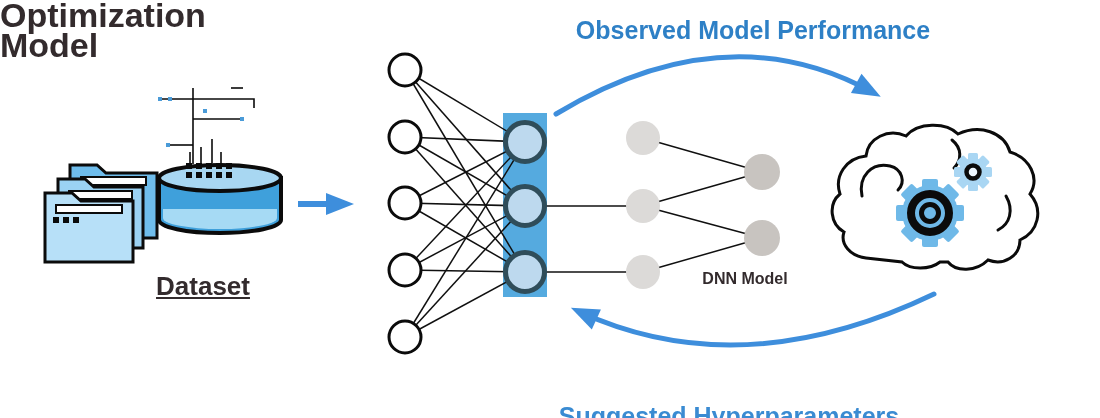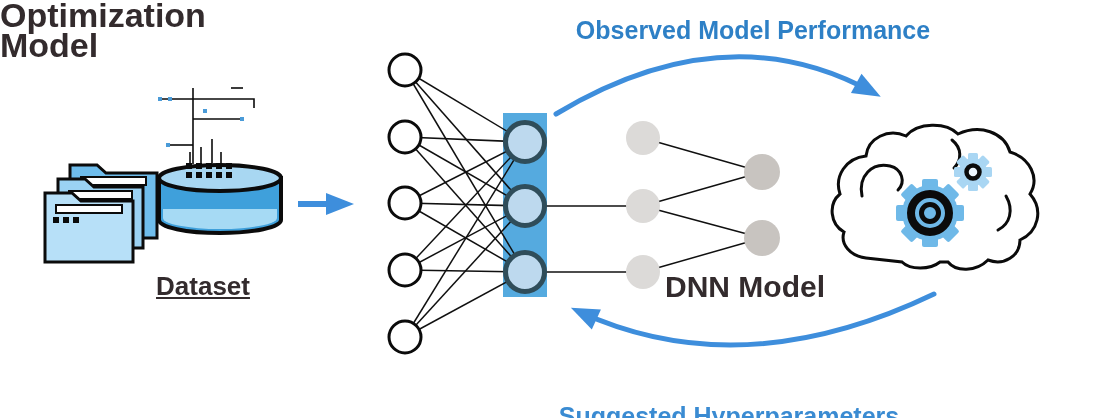--- a/index.html
+++ b/index.html
@@ -3,21 +3,21 @@
 <meta charset="utf-8">
 <style>
   html,body{margin:0;padding:0;background:#ffffff;}
   body{width:1100px;height:418px;position:relative;overflow:hidden;
        font-family:"Liberation Sans",sans-serif;}
   .stage{position:absolute;left:0;top:0;width:1100px;height:418px;}
   .label{position:absolute;font-weight:bold;white-space:nowrap;}
   #lbl-observed{left:735px;top:16px;transform:translateX(-50%);font-size:25px;color:#2E80C6;margin-left:18px;}
   #lbl-suggested{left:729px;top:362px;transform:translateX(-50%);font-size:25px;color:#3A8BD2;margin-top:40px;}
   #lbl-dataset{left:203px;top:271px;transform:translateX(-50%);font-size:26px;color:#332B2D;text-decoration:underline;}
-  #lbl-dnn{left:745px;top:270px;transform:translateX(-50%);font-size:30px;color:#332B2D;}
+  #lbl-dnn{left:745px;top:270px;transform:translateX(-50%);font-size:16px;color:#332B2D;}
   #lbl-opt{left:920px;top:270px;font-size:34px;color:#332B2D;line-height:30px;font-weight:bold;}
 </style>
 </head>
 <body>
 
 <svg class="stage" viewBox="0 0 1100 418" xmlns="http://www.w3.org/2000/svg">
   <defs>
     <marker id="arrowhead" markerUnits="userSpaceOnUse" markerWidth="34" markerHeight="28" refX="20" refY="13" orient="auto">
       <path d="M2,2 L30,13 L2,24 Z" fill="#3E8EDC"></path>
     </marker>

